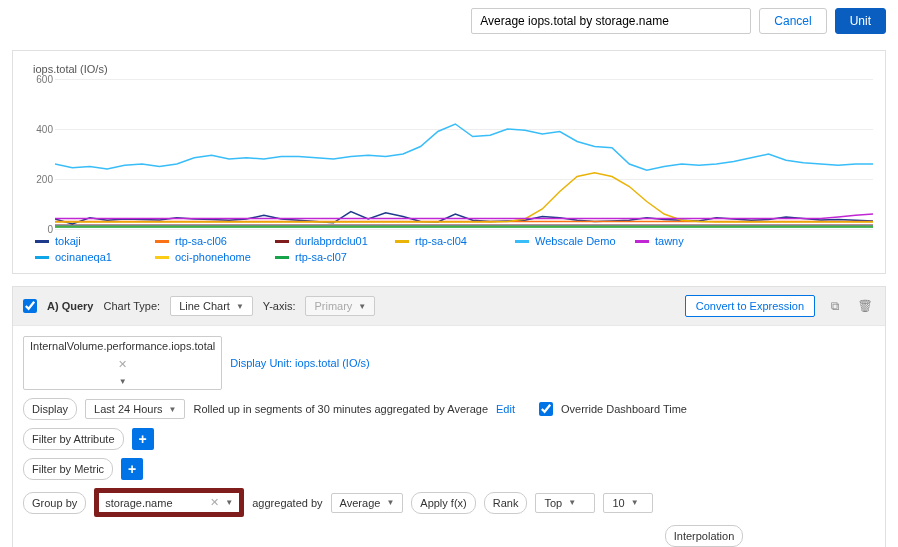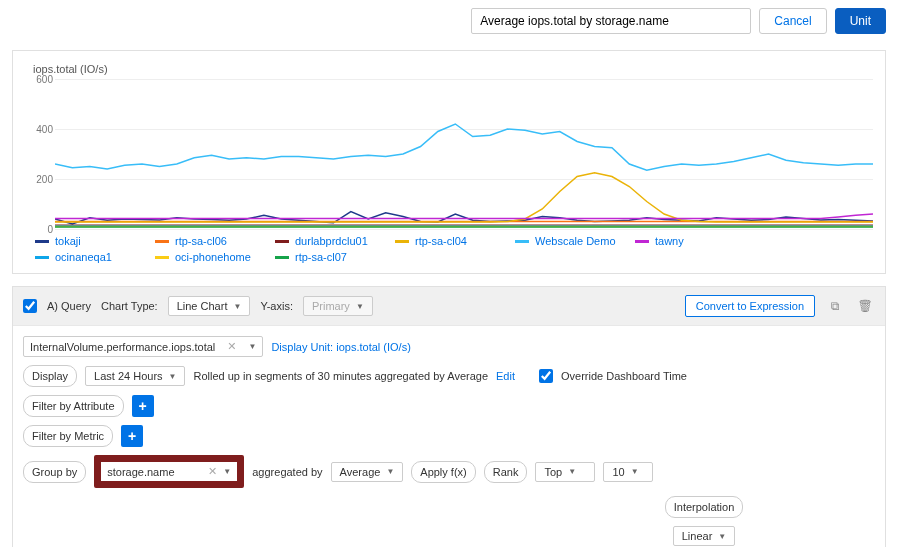--- a/index.html
+++ b/index.html
@@ -25,26 +25,26 @@
 .config-head { display: flex; align-items: center; padding: 8px 10px; border-bottom: 1px solid #e8e8e8; gap: 10px; background: #f0f0f0; }
 .config-body { padding: 10px; background: #fff; }
 .row { display: flex; align-items: center; gap: 8px; margin-bottom: 8px; flex-wrap: wrap; }
 .chk { width: 14px; height: 14px; accent-color: #0073e6; }
 .label-inline { font-size: 11px; color: #333; }
 .sel { display: inline-flex; align-items: center; gap: 6px; border: 1px solid #ccc; background: #fff; padding: 3px 8px; font-size: 11px; border-radius: 2px; cursor: pointer; }
 .sel.disabled { color: #aaa; background: #f7f7f7; }
 .caret { font-size: 8px; color: #666; }
 .spacer { flex: 1; }
 .icon-btn { width: 20px; height: 20px; display: inline-flex; align-items: center; justify-content: center; color: #888; cursor: pointer; }
-.metric-box { display: inline-flex; align-items: center; border: 1px solid #ccc; padding: 3px 6px; font-size: 11px; gap: 12px; border-radius: 2px; }
+.metric-box { display: inline-flex; align-items: center; border: 1px solid #ccc; padding: 3px 6px; font-size: 11px; gap: 6px; border-radius: 2px; flex-direction: column; }
 .x-clear { color: #aaa; cursor: pointer; font-size: 11px; }
 .link { color: #0073e6; cursor: pointer; font-size: 11px; }
 .pill-btn { border: 1px solid #ccc; padding: 4px 8px; font-size: 11px; background: #fff; border-radius: 10px; cursor: pointer; }
 .plus-btn { width: 22px; height: 22px; background: #0073e6; color: #fff; display: inline-flex; align-items: center; justify-content: center; font-size: 14px; border-radius: 2px; cursor: pointer; font-weight: bold; }
-.txt-field { border: 7px solid #7f1d1d; padding: 3px 6px; font-size: 11px; border-radius: 2px; min-width: 150px; display: inline-flex; align-items: center; gap: 6px; }
+.txt-field { border: 5px solid #7f1d1d; padding: 3px 6px; font-size: 11px; border-radius: 2px; min-width: 150px; display: inline-flex; align-items: center; gap: 6px; }
 .convert-btn { border: 1px solid #0073e6; color: #0073e6; padding: 4px 10px; font-size: 11px; background: #fff; border-radius: 2px; cursor: pointer; }
 .sub-row { margin-left: 510px; flex-direction: column; }
 </style>
 </head>
 <body>
 
 <div class="top-bar">
   <input class="title-input" value="Average iops.total by storage.name" style="">
   <button class="btn btn-link">Cancel</button>
   <button class="btn btn-primary">Unit</button>
@@ -113,21 +113,21 @@
       <div class="legend-item">
         <span class="legend-sw" style="background: rgb(22, 163, 74);"></span>
         <span>rtp-sa-cl07</span>
       </div>
     </div>
 </div>
 
 <div class="config-panel">
   <div class="config-head">
     <input type="checkbox" class="chk" checked="" style="">
-    <span class="label-inline" style="font-weight:400">A) Query</span>
+    <span class="label-inline" style="font-weight:700">A) Query</span>
     <span class="label-inline">Chart Type:</span>
     <span class="sel">
         <span>Line Chart</span>
         <span class="caret">▼</span>
       </span>
     <span class="label-inline">Y-axis:</span>
     <span class="sel disabled">
         <span>Primary</span>
         <span class="caret">▼</span>
       </span>

